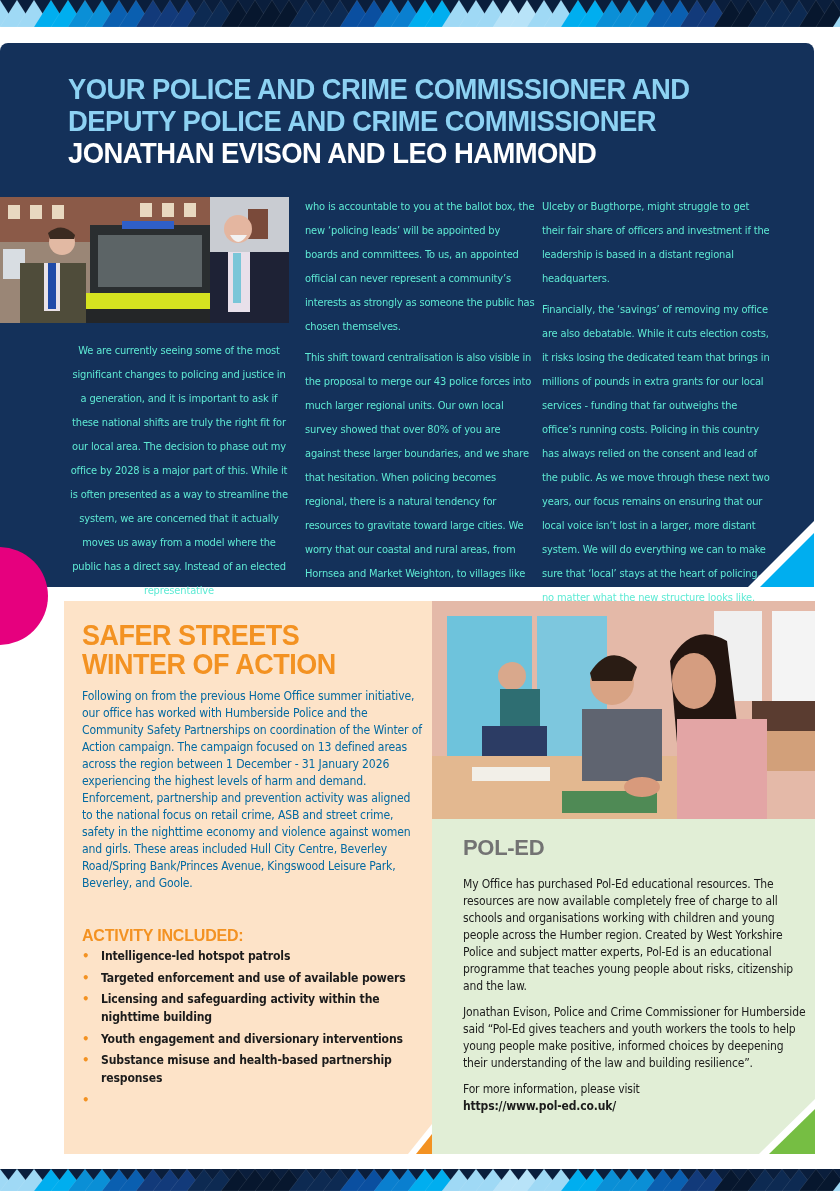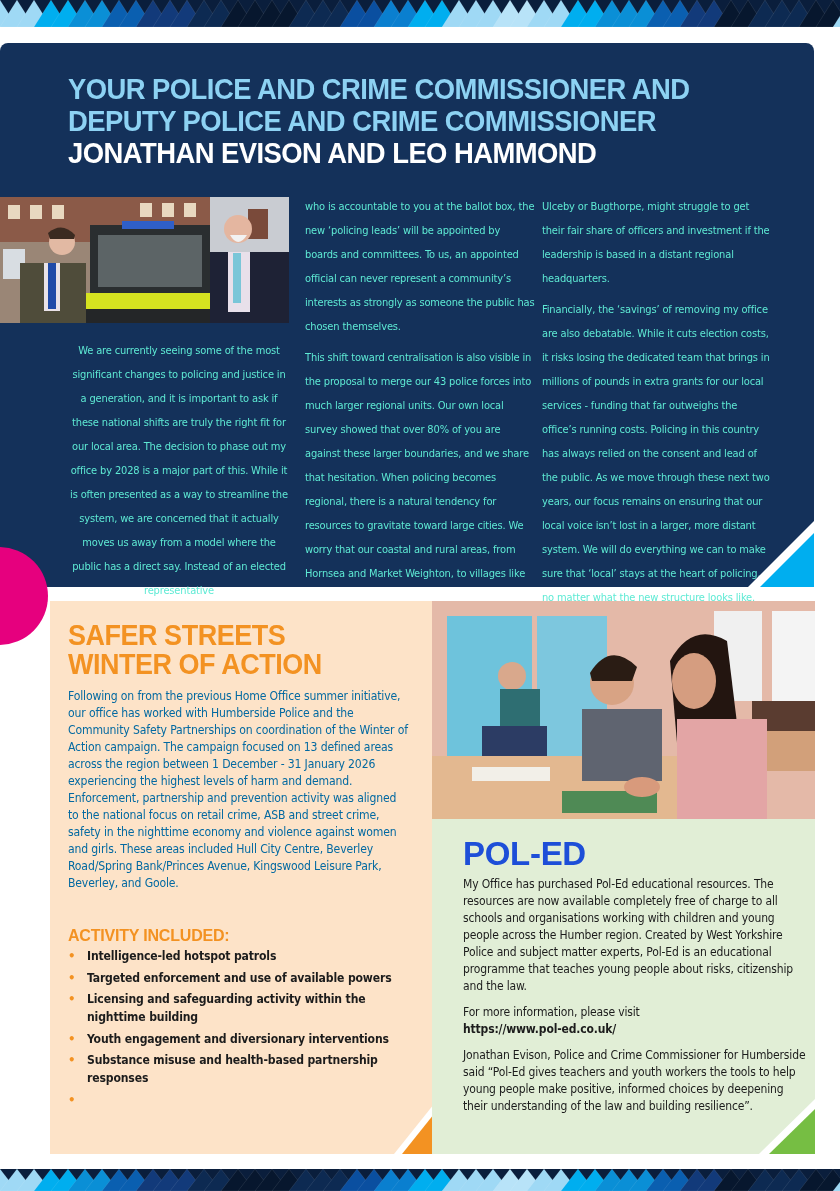--- a/index.html
+++ b/index.html
@@ -47,21 +47,21 @@
       position: absolute; left: -50px; top: 547px; width: 98px; height: 98px;
       border-radius: 50%; background: #e6007e;
     }
     #page-number-text {
       position: absolute; left: 10px; top: 582px; color: #ffffff;
       font-family: "Liberation Serif", serif; font-weight: bold; font-size: 24px; margin-left: 36px;
     }
 
     
     #safer-panel {
-      position: absolute; left: 50px; top: 601px; width: 392px; height: 553px;
+      position: absolute; left: 64px; top: 601px; width: 392px; height: 553px;
       background: #fde3c8;
     }
     #safer-title {
       position: absolute; left: 18px; top: 20px; width: 340px;
       color: #f39222; font-family: "Liberation Sans", sans-serif; font-weight: bold;
       font-size: 29px; line-height: 29px; letter-spacing: -0.5px;
       transform: scaleX(0.93); transform-origin: left top;
     }
     #safer-title span { display: block; }
     #safer-body {
@@ -88,22 +88,22 @@
     
     #poled-photo {
       position: absolute; left: 432px; top: 601px; width: 383px; height: 218px;
       overflow: hidden; background: #d9b8a8;
     }
     #poled-panel {
       position: absolute; left: 432px; top: 819px; width: 383px; height: 335px;
       background: #e1eed6;
     }
     #poled-title {
-      position: absolute; left: 31px; top: 16px; color: #1d4ed8;
-      font-family: "Liberation Sans", sans-serif; font-weight: bold; font-size: 33px; letter-spacing: -0.3px;
+      position: absolute; left: 31px; top: 16px; color: #737373;
+      font-family: "Liberation Sans", sans-serif; font-weight: bold; font-size: 22px; letter-spacing: -0.3px;
     }
     #poled-body {
       position: absolute; left: 31px; top: 57px; width: 345px;
       font-size: 12px; line-height: 17px; color: #1c1c1c; letter-spacing: -0.15px;
     }
     #poled-body p { margin-bottom: 9px; }
     #poled-body .link { font-weight: bold; display: block; }
     #poled-corner { position: absolute; right: 0; bottom: 0; width: 56px; height: 55px; }
   </style>
 </head>
@@ -280,25 +280,25 @@
     <rect x="245" y="118" width="90" height="100" fill="#e3a5a5"></rect>
     <rect x="130" y="190" width="95" height="22" fill="#4f8a55"></rect>
     <ellipse cx="210" cy="186" rx="18" ry="10" fill="#d89a7c"></ellipse>
   </svg>
 </div>
 
 <section id="poled-panel">
   <h2 id="poled-title">POL-ED</h2>
   <div id="poled-body">
     <p>My Office has purchased Pol-Ed educational resources. The resources are now available completely free of charge to all schools and organisations working with children and young people across the Humber region. Created by West Yorkshire Police and subject matter experts, Pol-Ed is an educational programme that teaches young people about risks, citizenship and the law.</p>
+    <p>Jonathan Evison, Police and Crime Commissioner for Humberside said “Pol-Ed gives teachers and youth workers the tools to help young people make positive, informed choices by deepening their understanding of the law and building resilience”.</p>
     <p>
       <span>For more information, please visit</span>
       <a class="link">https://www.pol-ed.co.uk/</a>
     </p>
-    <p>Jonathan Evison, Police and Crime Commissioner for Humberside said “Pol-Ed gives teachers and youth workers the tools to help young people make positive, informed choices by deepening their understanding of the law and building resilience”.</p>
   </div>
   <svg id="poled-corner" viewBox="0 0 56 55">
     <polygon points="56,0 56,55 0,55" fill="#ffffff"></polygon>
     <polygon points="56,10 56,55 10,55" fill="#76be43"></polygon>
   </svg>
 </section>
 
 <div id="bottom-band" class="band">
   <svg width="840" height="22" viewBox="0 0 840 22">
     <rect width="840" height="22" fill="#0a1e3c"></rect>

